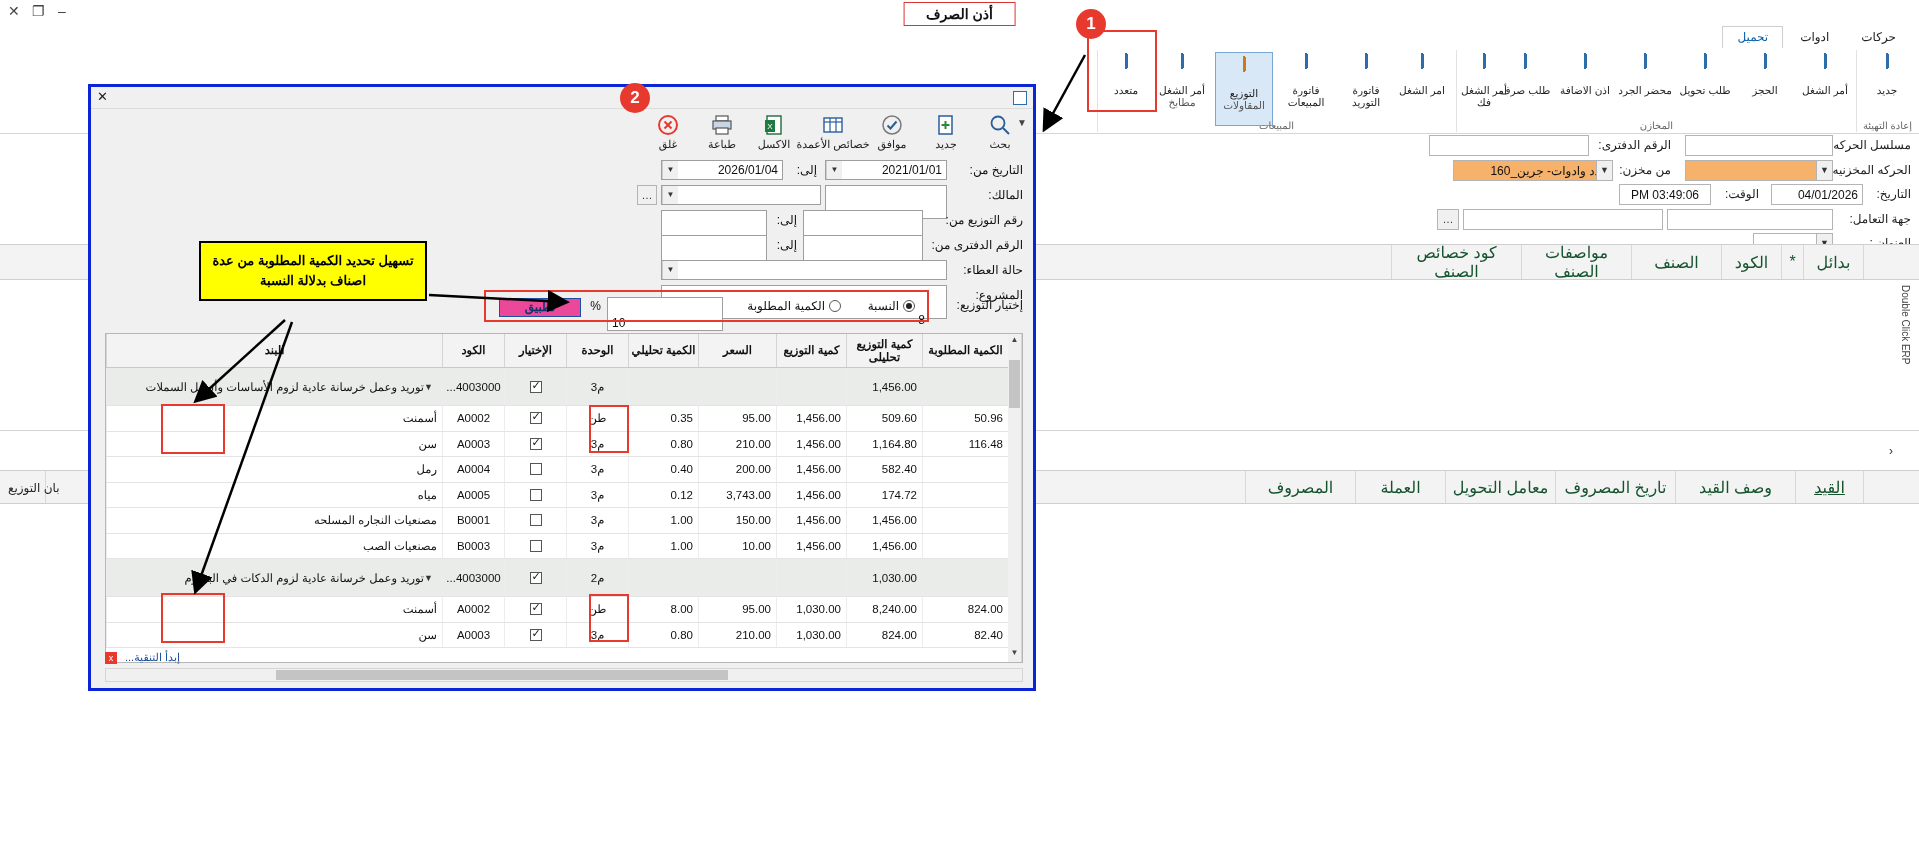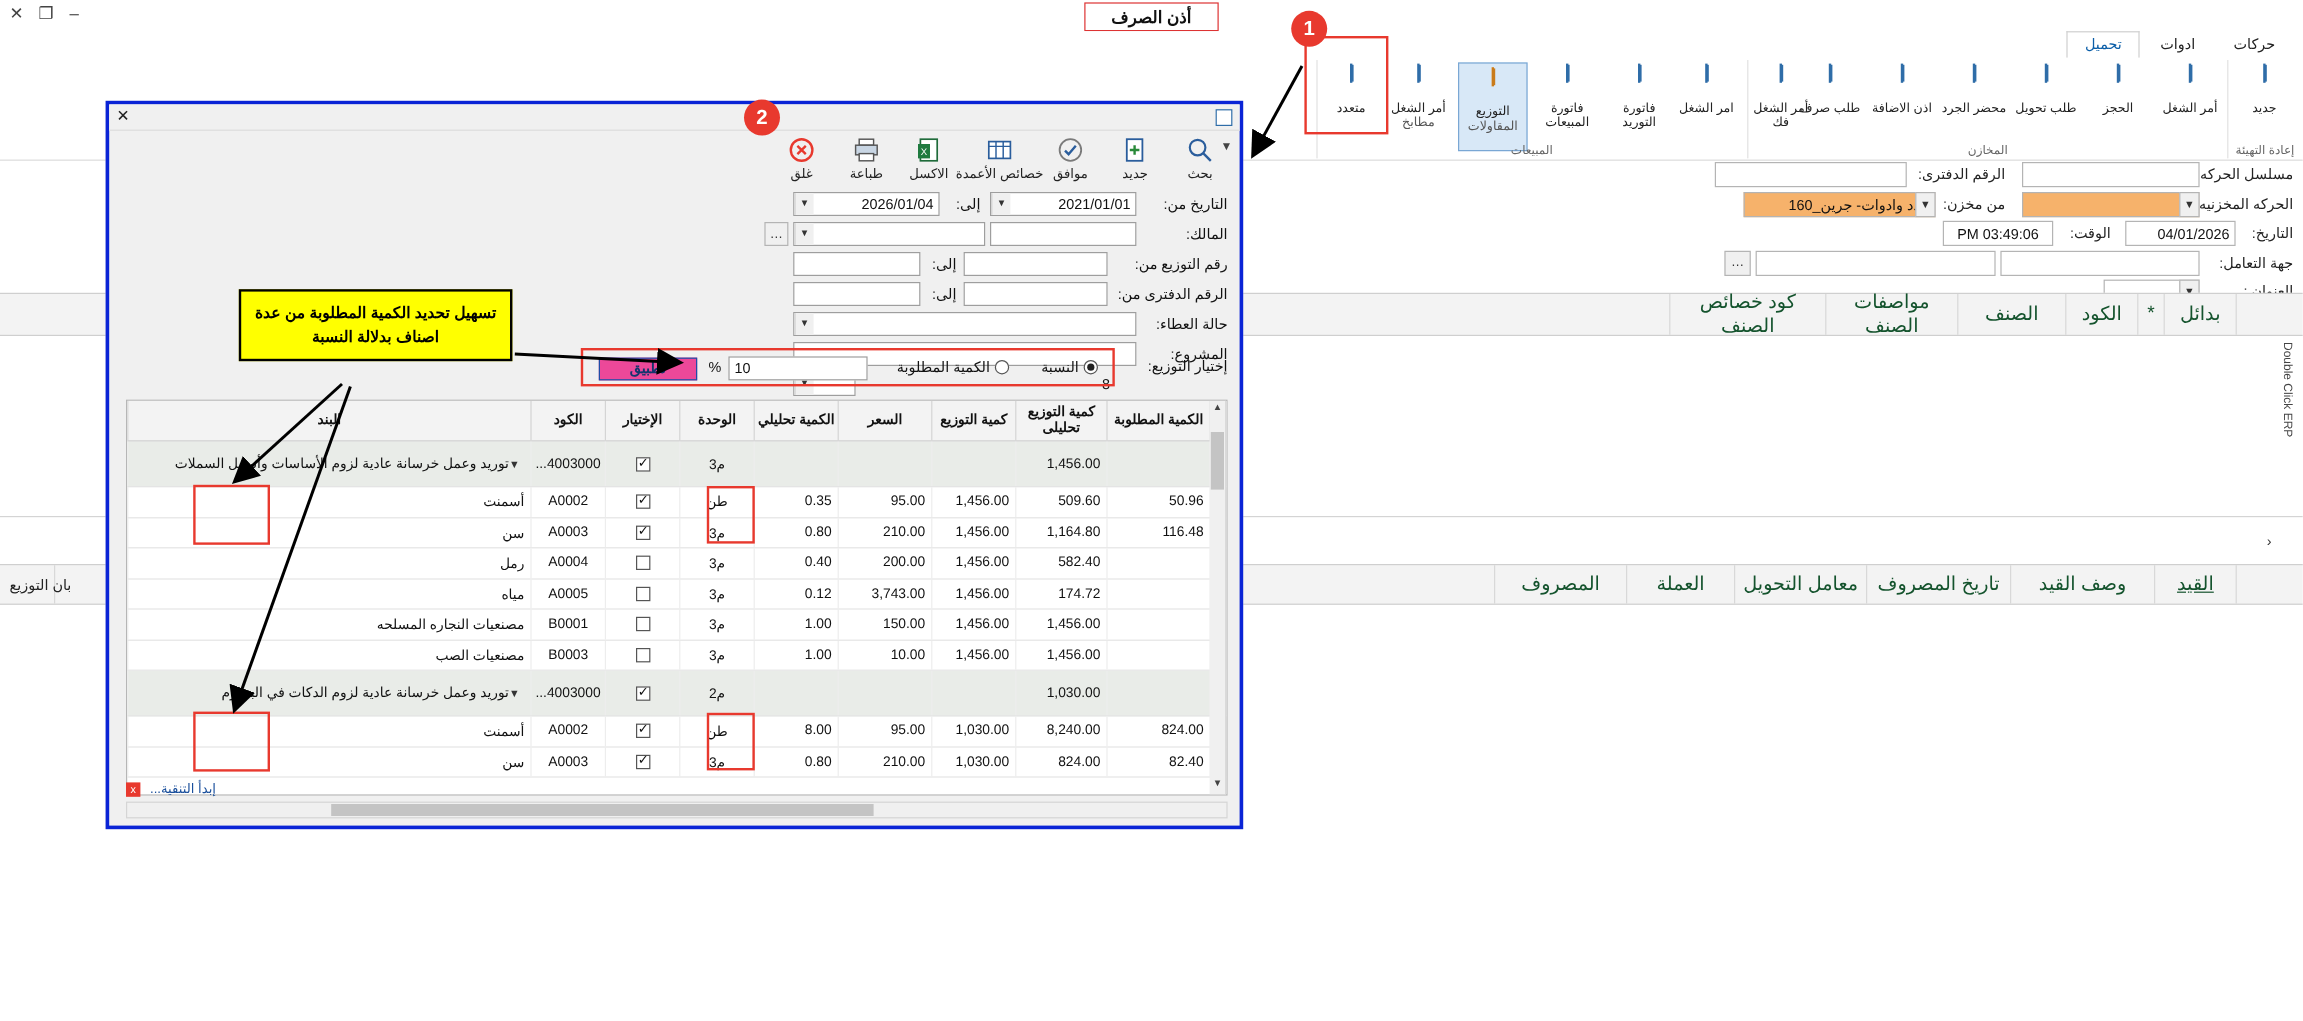--- a/index.html
+++ b/index.html
@@ -128,21 +128,21 @@
   
   .dlg-toolbar { position: absolute; top: 24px; left: 0; width: 942px; height: 48px; }
   .tb-item { position: absolute; top: 2px; width: 58px; text-align: center; }
   .tb-item .lbl { display:block; font-size: 11px; color: #222; margin-top: 1px; }
   .tb-ic { display: block; margin: 0 auto; width: 24px; height: 24px; position: relative; }
 
   
   .filter-label { position: absolute; font-size: 12px; color: #111; }
   .filter-input {
     position: absolute; height: 20px; border: 1px solid #9e9e9e; background: #fff;
-    font-size: 12px; padding: 0 4px; line-height: 18px; color: #111;
+    font-size: 12px; padding: 16px 4px; line-height: 18px; color: #111;
   }
   .filter-combo {
     position: absolute; height: 20px; border: 1px solid #9e9e9e; background: #fff;
   }
   .filter-combo .arrow {
     position: absolute; left: 0; top: 0; width: 16px; height: 18px;
     background: #f0f0f0; border-left: 1px solid #cfcfcf;
     text-align: center; font-size: 8px; line-height: 18px; color: #333;
   }
   .filter-combo .val {

